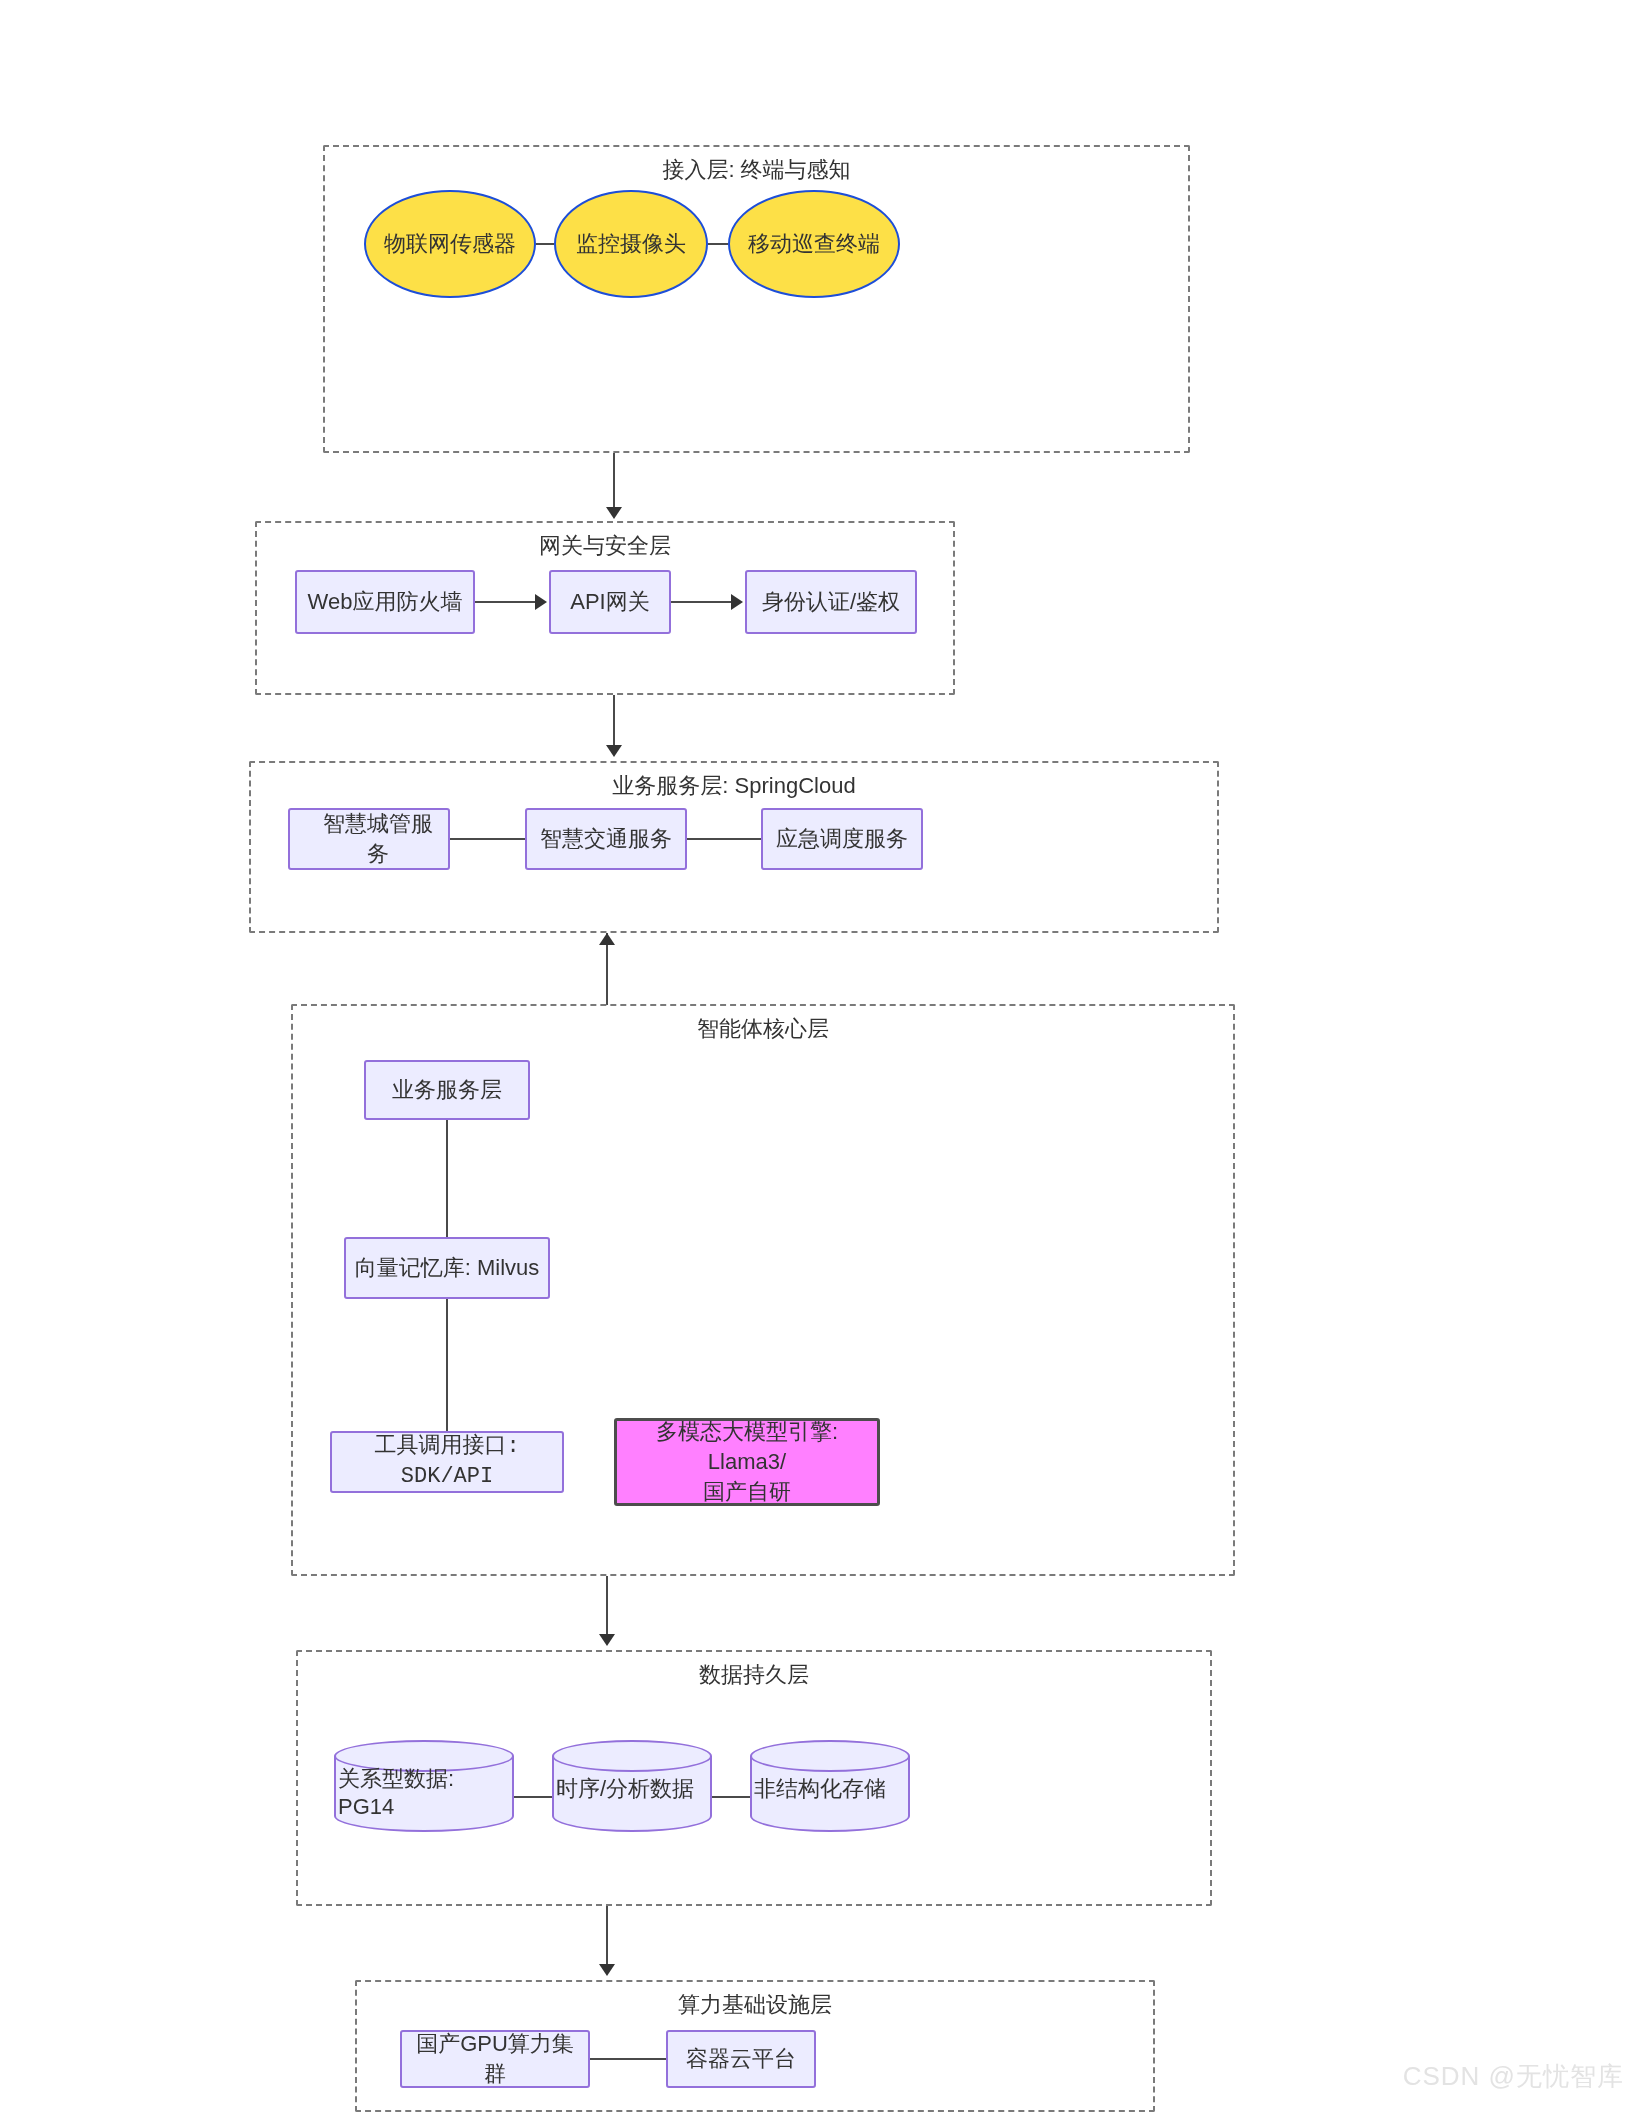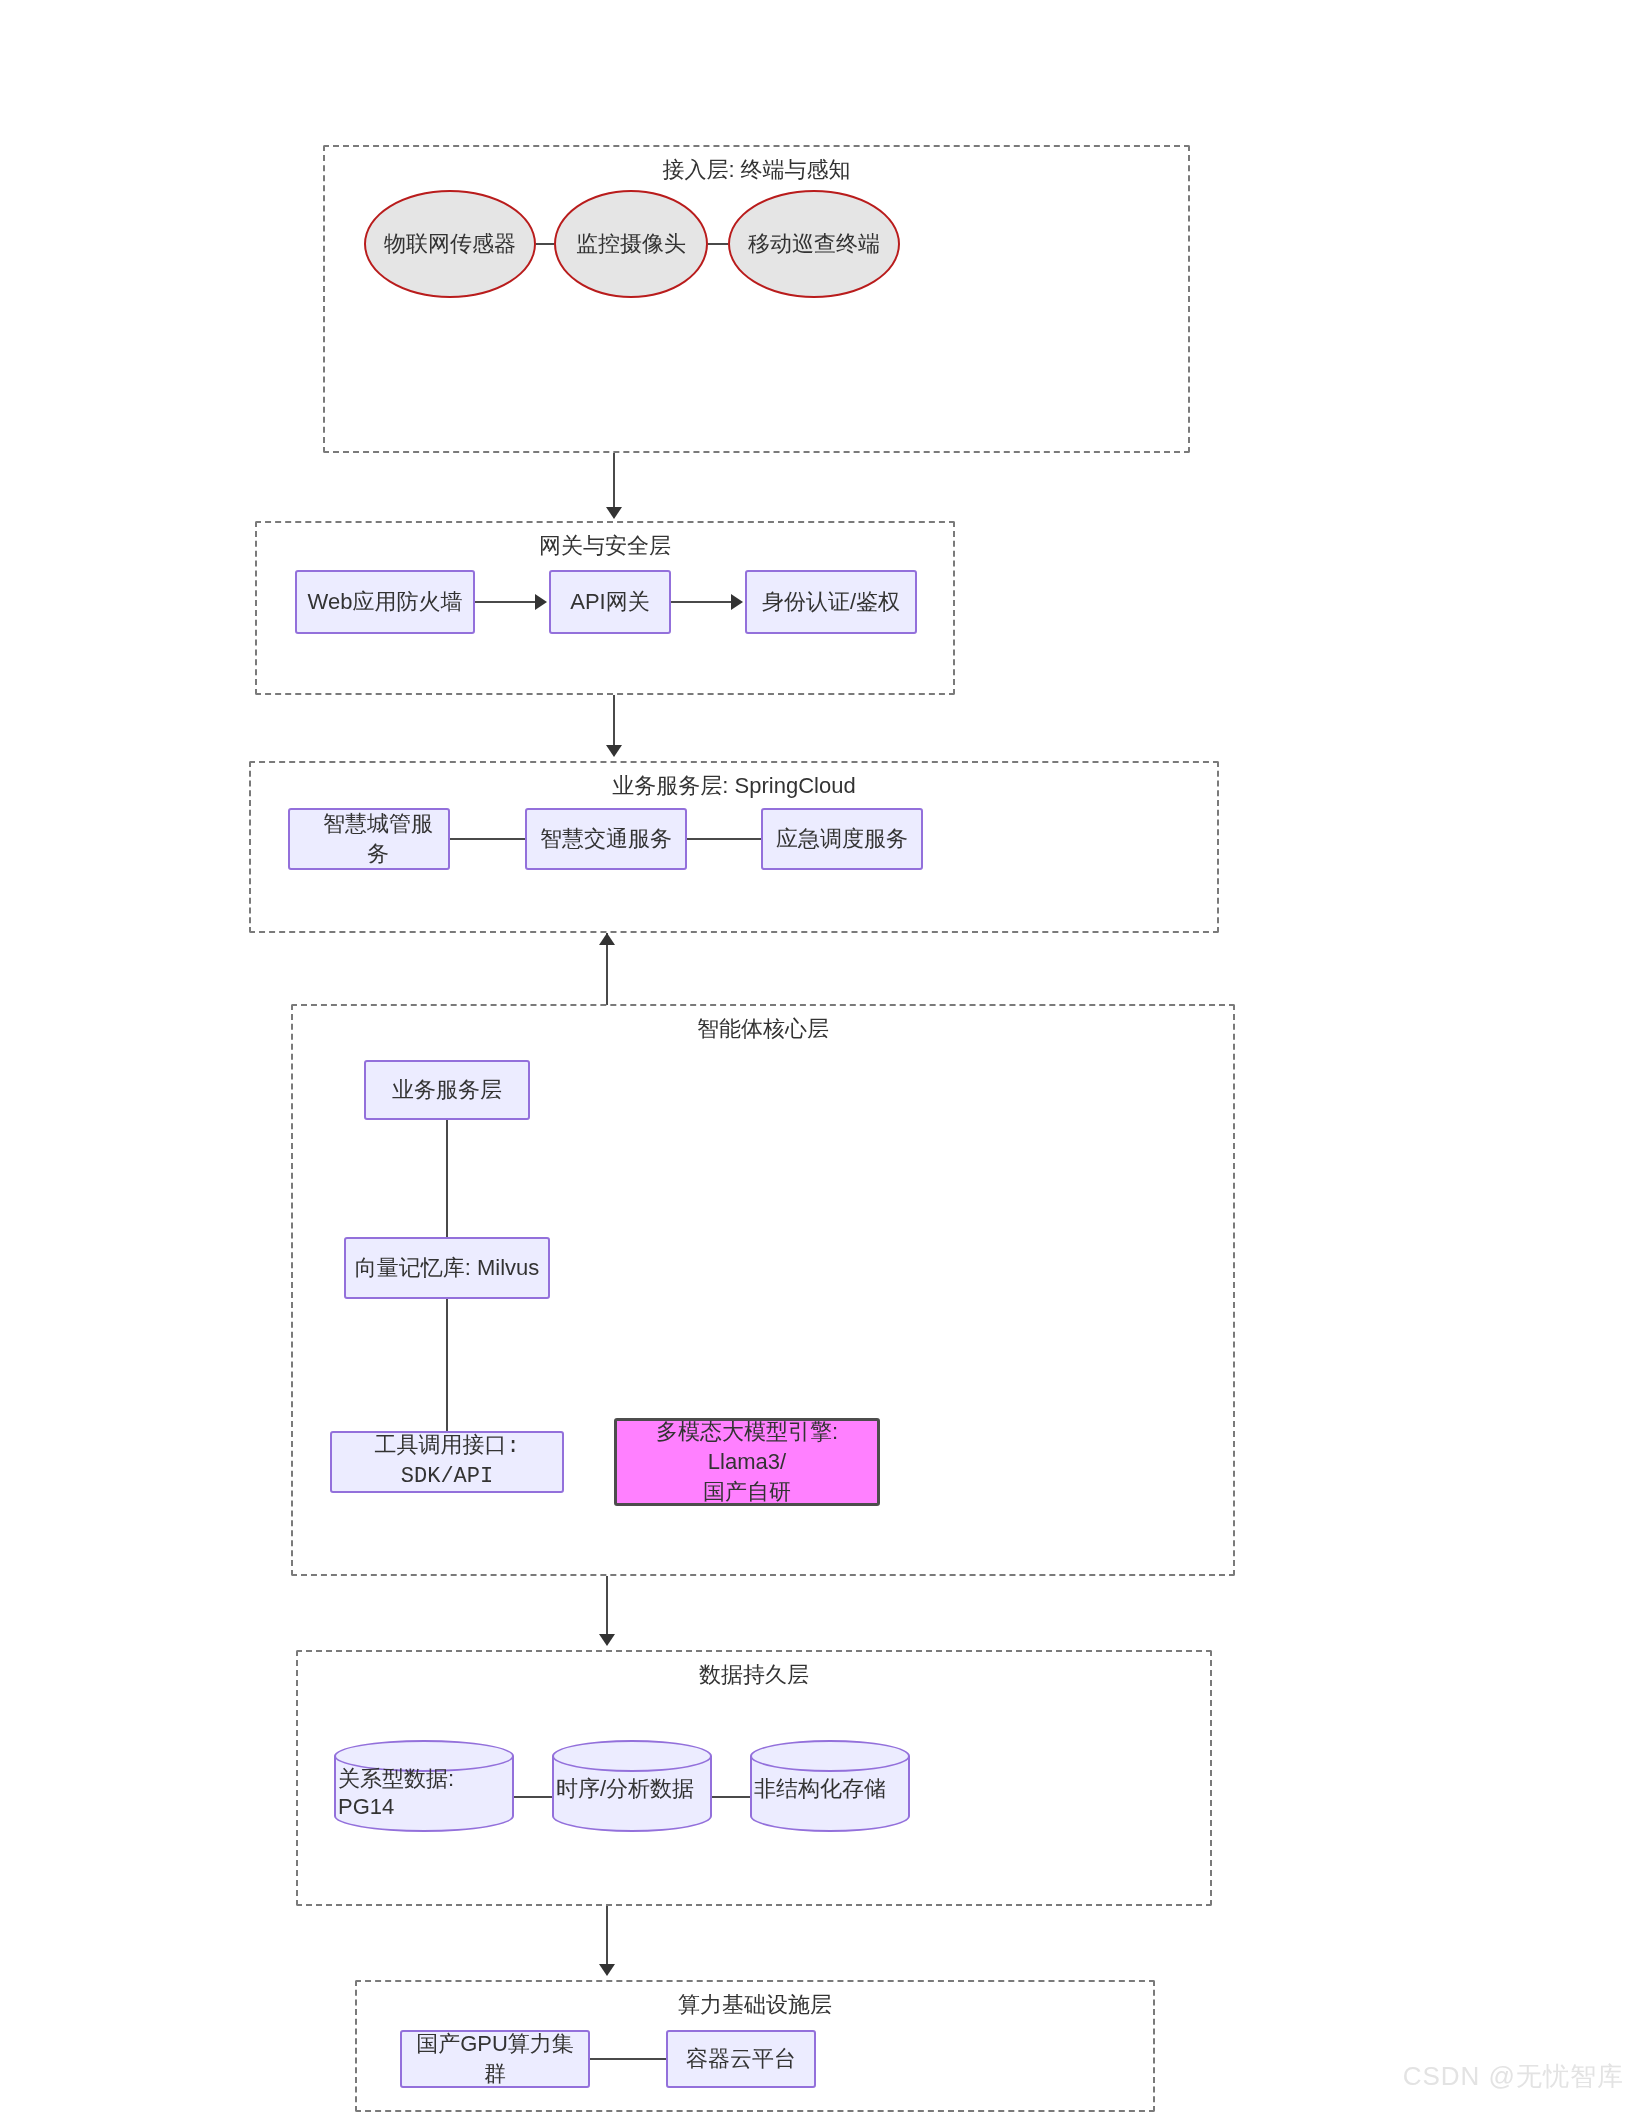--- a/index.html
+++ b/index.html
@@ -45,22 +45,22 @@
     align-items: center;
     justify-content: center;
     text-align: center;
     font-size: 22px;
     color: #333333;
     line-height: 1.35;
     padding: 4px 8px;
   }
   .node.circle {
     border-radius: 50%;
-    background: #e5e5e5;
-    border: 2px solid #b91c1c;
+    background: #fde047;
+    border: 2px solid #1d4ed8;
   }
   .node.highlight {
     background: #ff80ff;
     border: 3px solid #4d4d4d;
     color: #333333;
   }
 
   
   .cyl {
     position: absolute;

